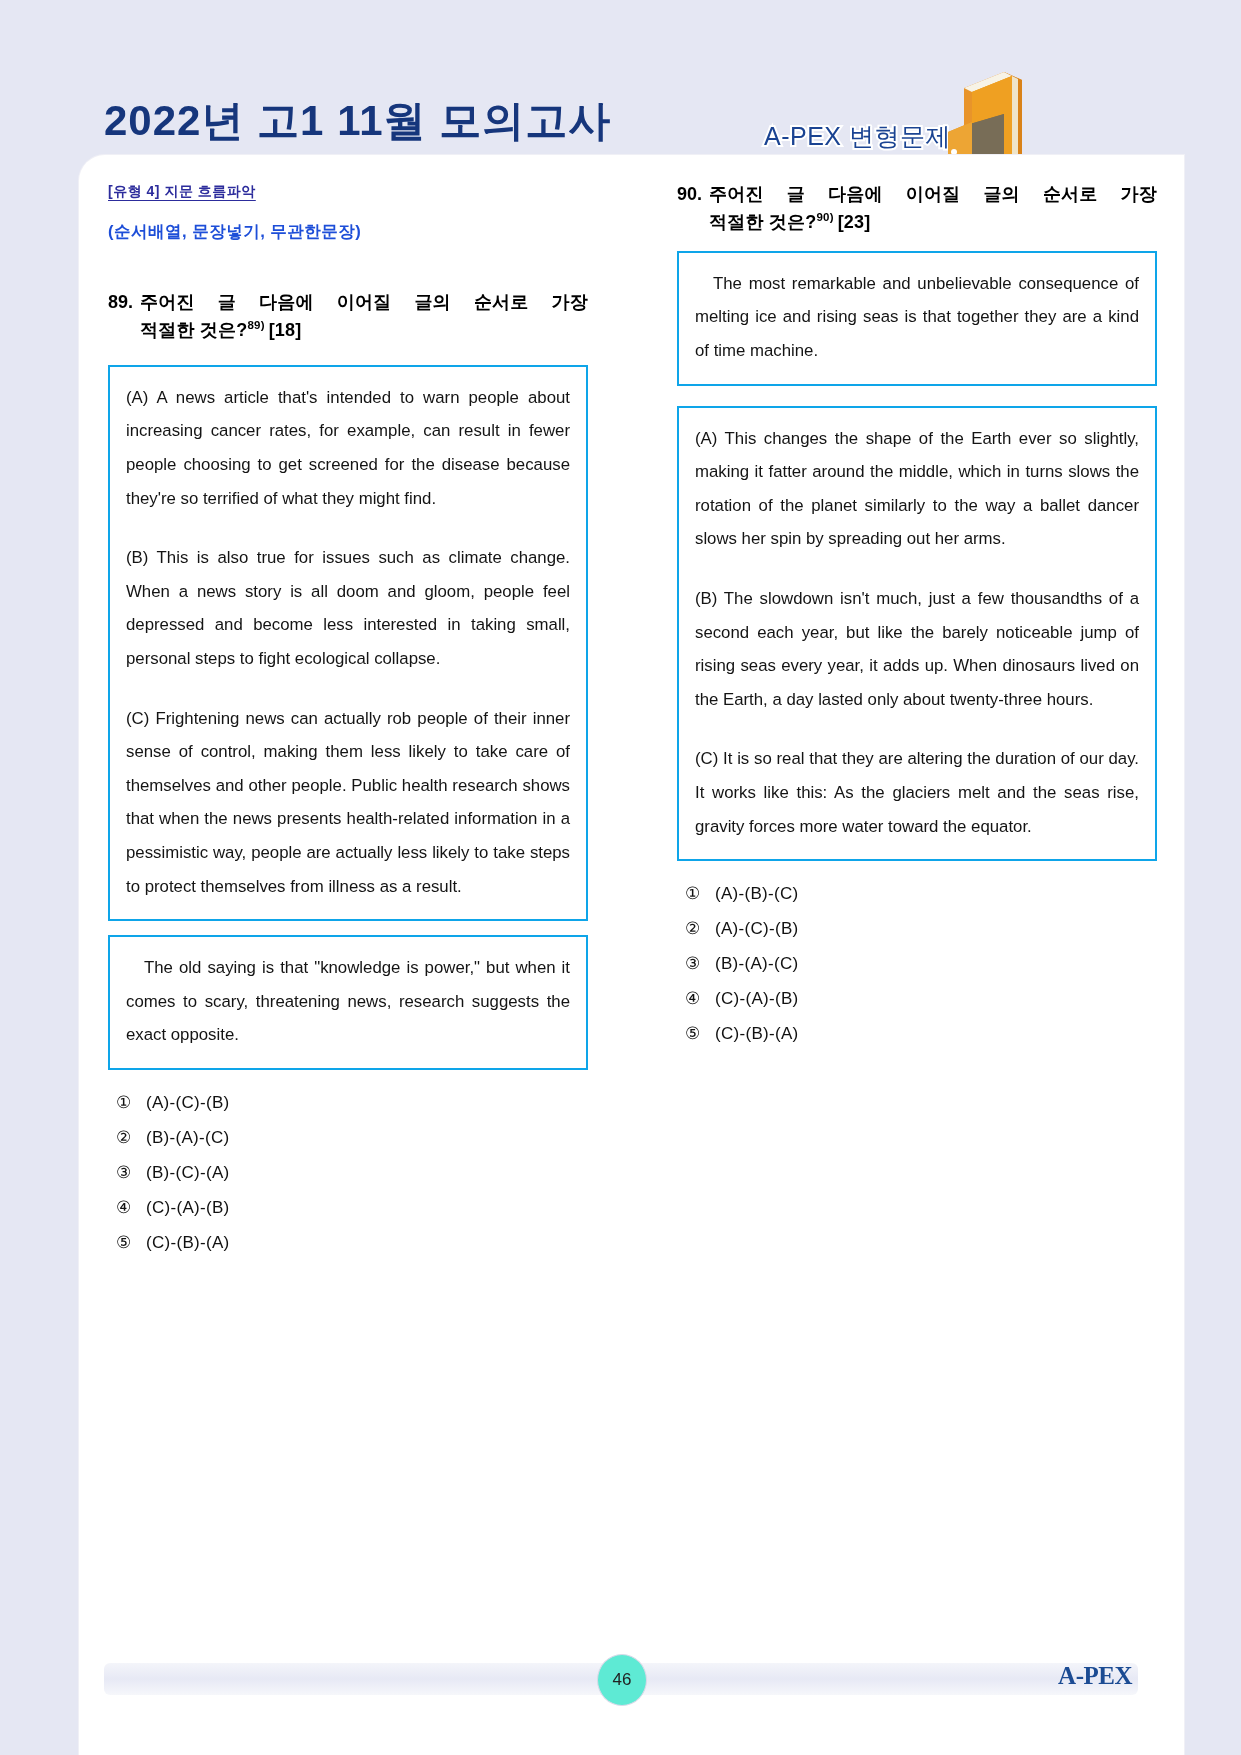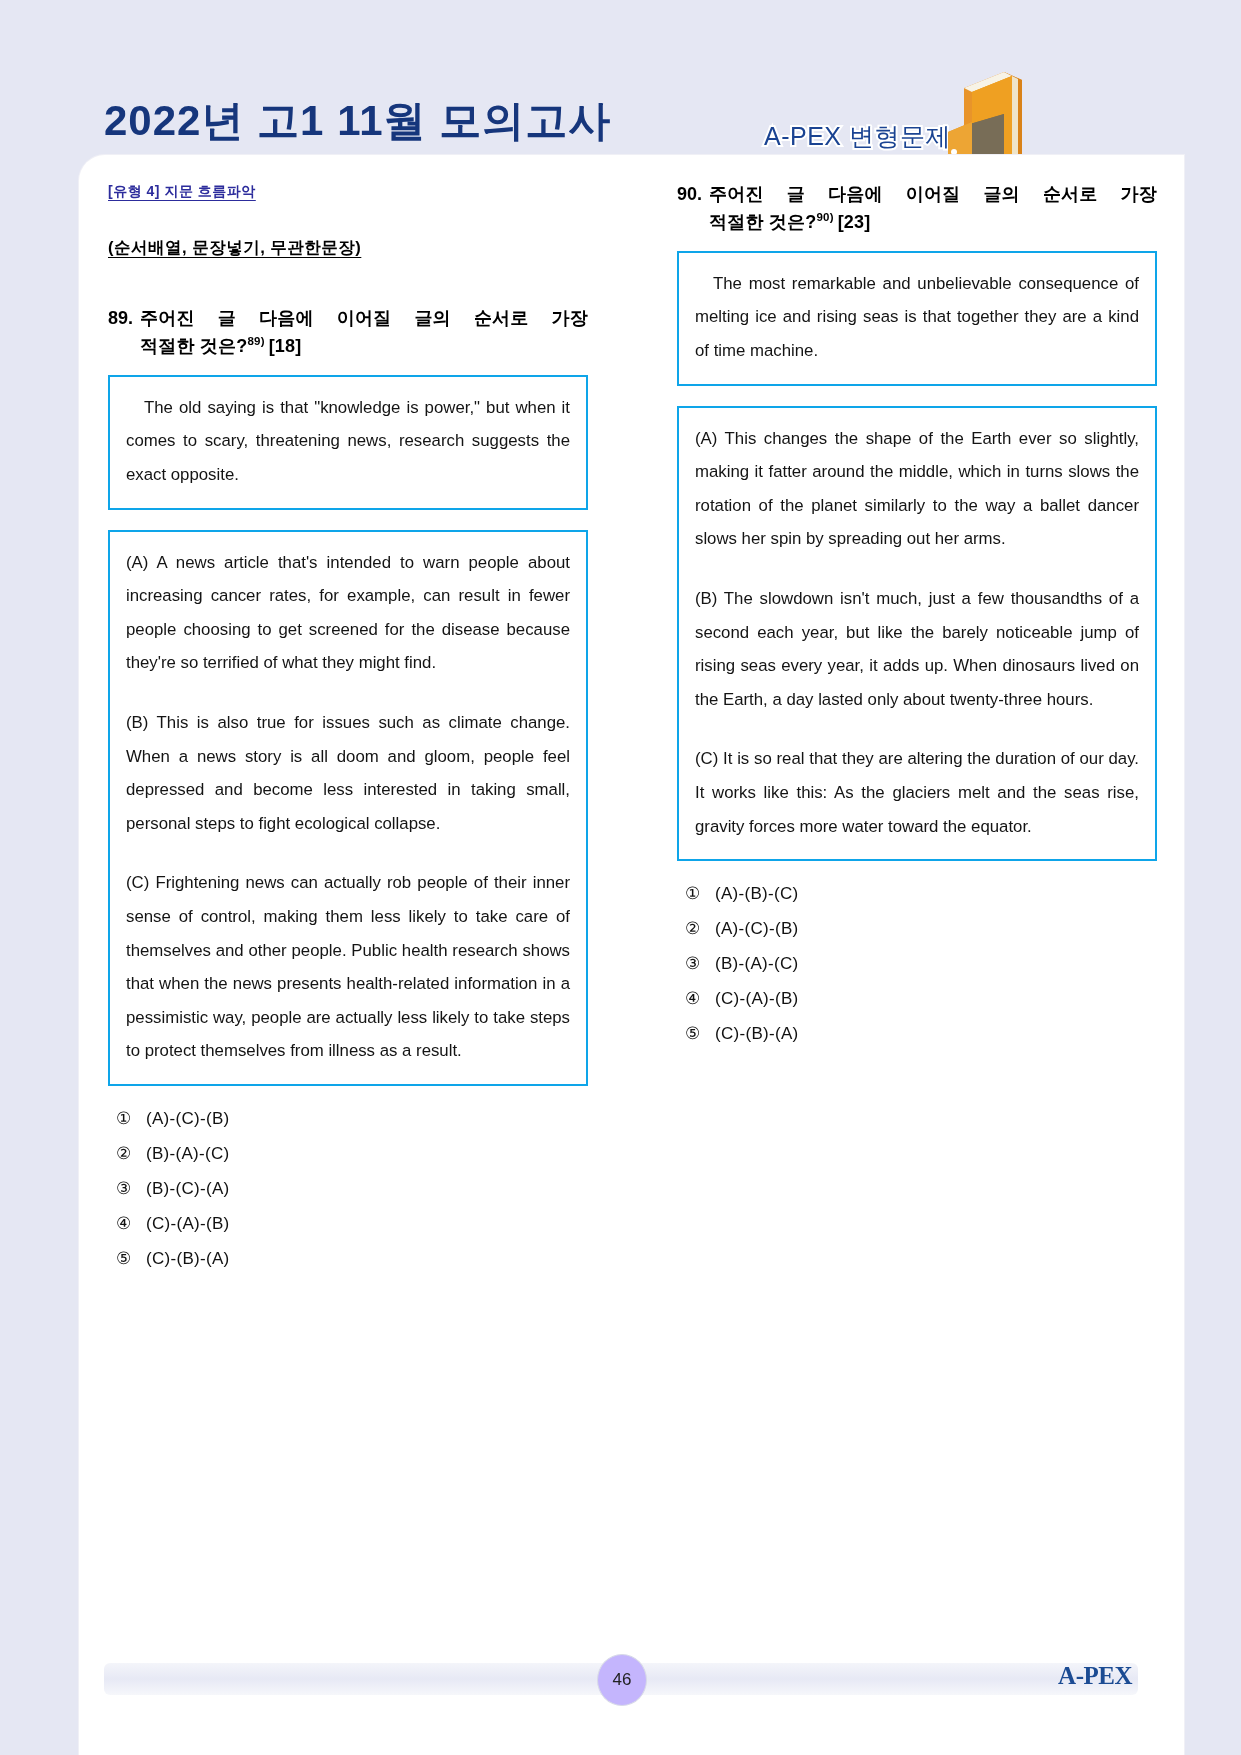--- a/index.html
+++ b/index.html
@@ -85,25 +85,24 @@
     font-weight: bold;
     color: #2c2c9c;
     text-decoration: underline;
     text-underline-offset: 4px;
     letter-spacing: 0.5px;
     margin-top: 28px;
   }
   .type-sub {
     font-size: 16.5px;
     font-weight: bold;
-    color: #000000;
-    text-decoration: underline;
+    color: #1d4ed8;
     text-underline-offset: 4px;
     letter-spacing: 0.5px;
-    margin-top: 36px;
+    margin-top: 20px;
   }
 
   
   .q-head {
     display: flex;
     margin-top: 46px;
     font-size: 18px;
     font-weight: bold;
     color: #000;
     line-height: 1.55;
@@ -193,21 +192,21 @@
     background: linear-gradient(to bottom, #f4f5fa 0%, #e7e9f5 50%, #f6f7fb 100%);
   }
   .footer-oval {
     position: absolute;
     left: 50%;
     margin-left: -24px;
     top: -4px;
     width: 48px;
     height: 50px;
     border-radius: 50%;
-    background: #c4b5fd;
+    background: #5eead4;
     border: 1px solid #d8dae8;
     display: flex;
     align-items: center;
     justify-content: center;
     font-size: 17px;
     color: #222;
   }
   .footer-logo {
     position: absolute;
     right: 6px;
@@ -255,28 +254,28 @@
       <div class="q-head">
         <span class="q-num">89.</span>
         <span class="q-text">
           <span class="q-line1">주어진 글 다음에 이어질 글의 순서로 가장</span>
           <span class="q-line2">
             <span>적절한 것은?</span><span class="sup">89)</span><span class="bracket">[18]</span>
           </span>
         </span>
       </div>
 
-      <div class="box">
-        <p class="passage indent">The old saying is that "knowledge is power," but when it comes to scary, threatening news, research suggests the exact opposite.</p>
-      </div>
-
       <div class="box tight">
         <p class="passage">(A) A news article that's intended to warn people about increasing cancer rates, for example, can result in fewer people choosing to get screened for the disease because they're so terrified of what they might find.</p>
         <p class="passage">(B) This is also true for issues such as climate change. When a news story is all doom and gloom, people feel depressed and become less interested in taking small, personal steps to fight ecological collapse.</p>
         <p class="passage">(C) Frightening news can actually rob people of their inner sense of control, making them less likely to take care of themselves and other people. Public health research shows that when the news presents health-related information in a pessimistic way, people are actually less likely to take steps to protect themselves from illness as a result.</p>
+      </div>
+
+      <div class="box">
+        <p class="passage indent">The old saying is that "knowledge is power," but when it comes to scary, threatening news, research suggests the exact opposite.</p>
       </div>
 
       <div class="choices">
         <div class="choice">
           <span class="choice-mark">①</span>
           <span class="choice-label">(A)-(C)-(B)</span>
         </div>
         <div class="choice">
           <span class="choice-mark">②</span>
           <span class="choice-label">(B)-(A)-(C)</span>

